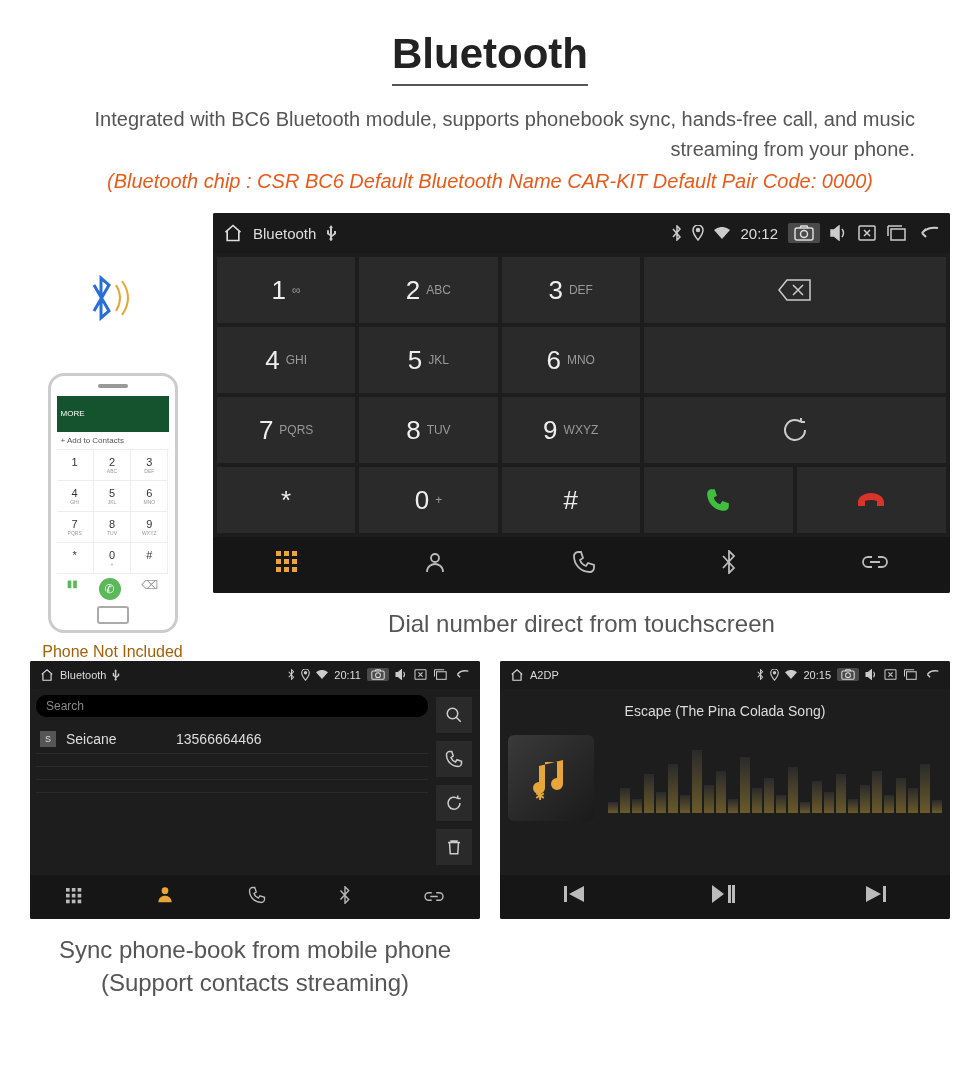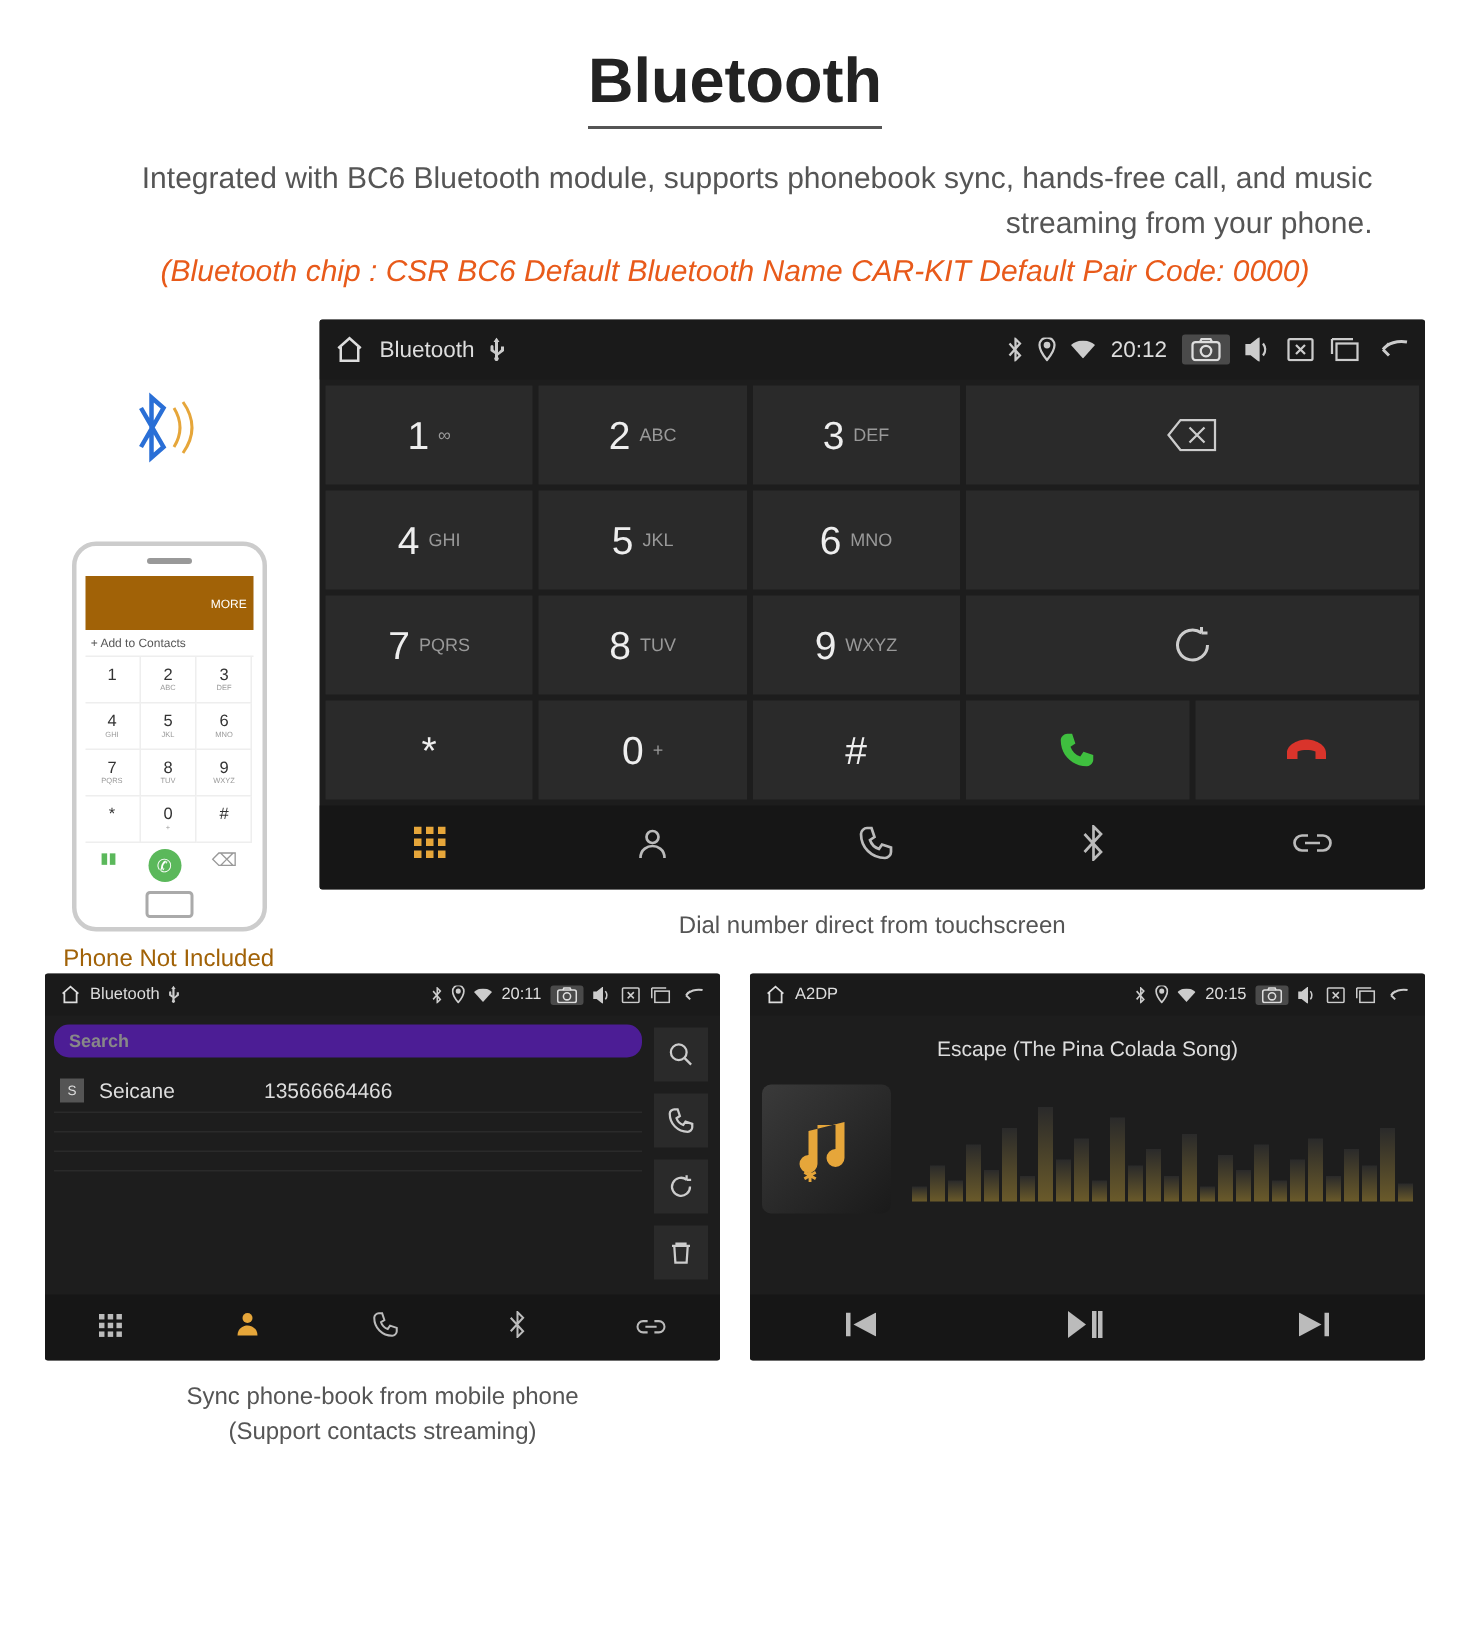--- a/index.html
+++ b/index.html
@@ -64,24 +64,24 @@
     top: 8px; left: 50%; transform: translateX(-50%);
     width: 30px; height: 4px; background: #999; border-radius: 2px;
   }
   .phone-home {
     position: absolute;
     bottom: 6px; left: 50%; transform: translateX(-50%);
     width: 32px; height: 18px; border: 2px solid #aaa; border-radius: 3px;
   }
   .phone-screen-bar {
     height: 36px;
-    background: #a16207;
-    display: flex;
-    align-items: center;
-    justify-content: flex-end;
+    background: #14532d;
+    display: flex;
+    align-items: center;
+    justify-content: flex-start;
     padding: 0 4px;
     font-size: 8px;
     color: #fff;
   }
   .phone-add {
     font-size: 8px;
     padding: 4px;
     color: #555;
     border-bottom: 1px solid #eee;
   }
@@ -192,21 +192,21 @@
     align-items: center;
     height: 56px;
     background: #161616;
   }
   .tab-row.small { height: 44px; }
   .tab-item { color: #bbb; font-size: 22px; }
   .tab-item.active { color: #e6a63a; }
 
   .caption {
     text-align: center;
-    font-size: 16px;
+    font-size: 24px;
     color: #555;
     margin: 14px 0 20px;
     line-height: 1.4;
   }
 
   .bottom-row {
     display: flex;
     gap: 20px;
     padding: 0 30px;
     align-items: flex-start;
@@ -219,27 +219,26 @@
 
   .contacts-body {
     flex: 1;
     display: flex;
     padding: 6px;
     gap: 6px;
     min-height: 186px;
   }
   .contacts-left { flex: 1; }
   .search-box {
-    background: #4c1d95;
+    background: #000000;
     border-radius: 10px;
     padding: 4px 10px;
     font-size: 12px;
     color: #888;
     margin-bottom: 8px;
-    font-weight: bold;
   }
   .contact-row {
     display: flex;
     align-items: center;
     padding: 6px 4px;
     border-bottom: 1px solid #2a2a2a;
     font-size: 14px;
     gap: 10px;
   }
   .contact-badge {

